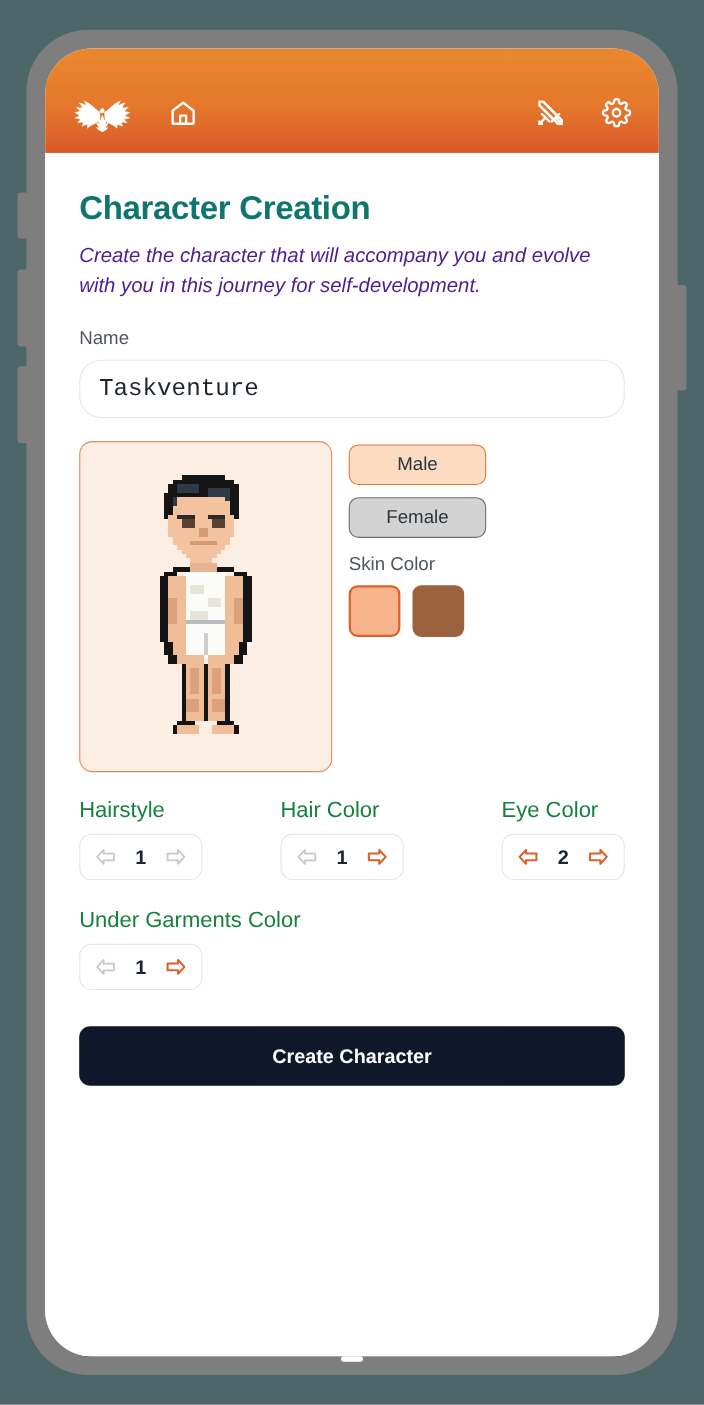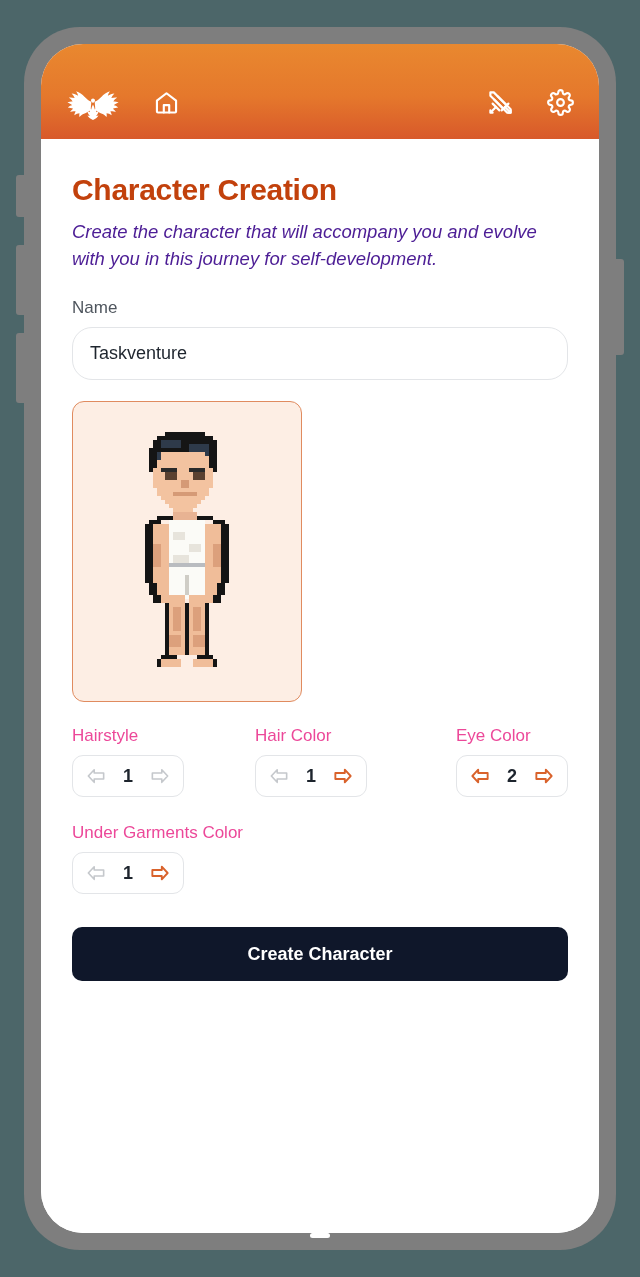--- a/index.html
+++ b/index.html
@@ -84,21 +84,21 @@
   
   #content {
     padding: 34px 31px 0 31px;
     background: #fff;
     height: calc(100% - 95px);
   }
 
   #page-title {
     font-size: 30px;
     font-weight: 700;
-    color: #c2410c;
+    color: #0f766e;
     letter-spacing: -0.3px;
     margin-bottom: 12px;
   }
   #page-subtitle {
     font-size: 18.5px;
     line-height: 1.44;
     color: #4c1d95;
     margin-bottom: 26px;
     font-style: italic;
   }
@@ -108,22 +108,22 @@
     color: #4f565e;
     margin-bottom: 9px;
   }
 
   #name-input {
     width: 100%;
     height: 53px;
     border: 1.4px solid #e3e5e8;
     border-radius: 20px;
     padding: 0 17px;
-    font-size: 18px;
-    font-family: Liberation Sans, sans-serif;
+    font-size: 22px;
+    font-family: Liberation Mono, monospace;
     color: #1e252e;
     background: #fff;
     outline: none;
   }
 
   
   #character-row {
     display: flex;
     gap: 15px;
     margin-top: 21px;
@@ -197,22 +197,22 @@
     display: flex;
     margin-top: 24px;
   }
   #stepper-row-1 > .stepper-group:nth-child(1) { width: 198px; }
   #stepper-row-1 > .stepper-group:nth-child(2) { width: 196px; }
   #stepper-row-1 > .stepper-group:nth-child(3) { width: 120px; margin-left: 20px; }
 
   #stepper-row-2 { margin-top: 26px; }
 
   .stepper-label {
-    font-size: 17px;
-    color: #ec4899;
+    font-size: 20px;
+    color: #15803d;
     margin-bottom: 9px;
   }
   .stepper {
     display: inline-flex;
     align-items: center;
     justify-content: space-between;
     width: 112px;
     height: 42px;
     border: 1.4px solid #e3e5e8;
     border-radius: 11px;
@@ -457,20 +457,32 @@
               <rect x="16" y="53" width="3" height="3"></rect>
             </g>
 
             <g fill="#f0bd99">
               <rect x="8" y="59" width="5" height="2"></rect>
               <rect x="16" y="59" width="5" height="2"></rect>
             </g>
           </svg>
         </div>
 
+        <div id="character-options">
+
+          <div class="gender-btn selected">Male</div>
+          <div class="gender-btn unselected">Female</div>
+
+          <div id="skin-color-label">Skin Color</div>
+
+          <div id="skin-swatches">
+            <div class="swatch selected" style="background:#f8b48c"></div>
+            <div class="swatch plain" style="background:#9b6240"></div>
+          </div>
+        </div>
       </div>
 
       
       <div id="stepper-row-1">
 
         <div class="stepper-group">
           <div class="stepper-label">Hairstyle</div>
           <div class="stepper">
             <div class="arrow-btn disabled">
               <svg viewBox="0 0 22 20" width="20" height="18" fill="none" stroke="#c5c8cc" stroke-width="1.8" stroke-linejoin="round">

